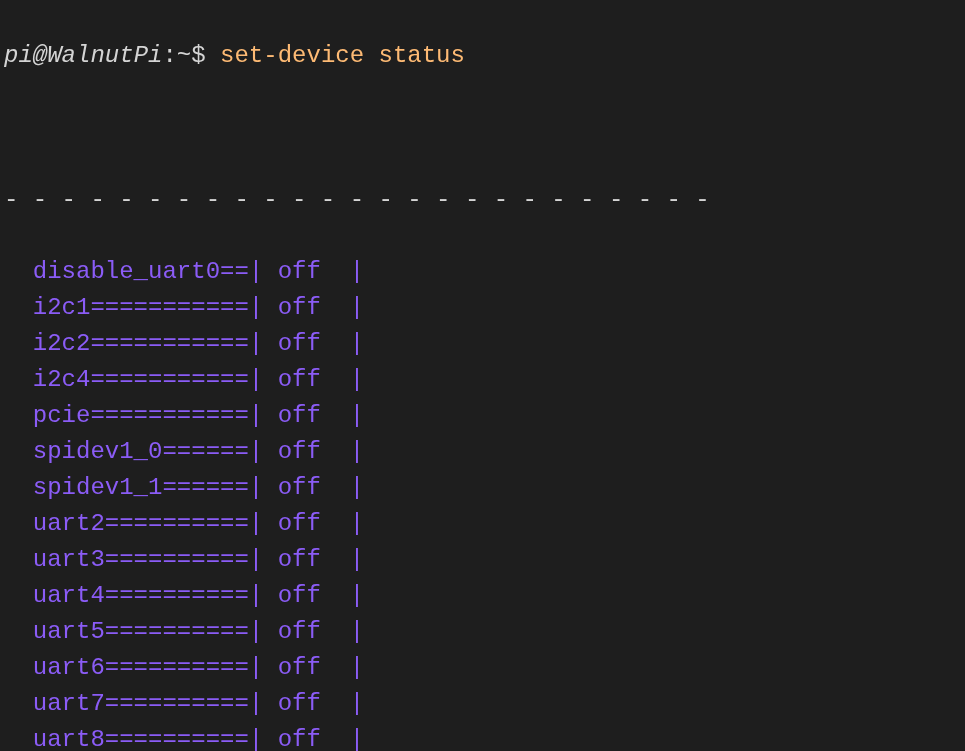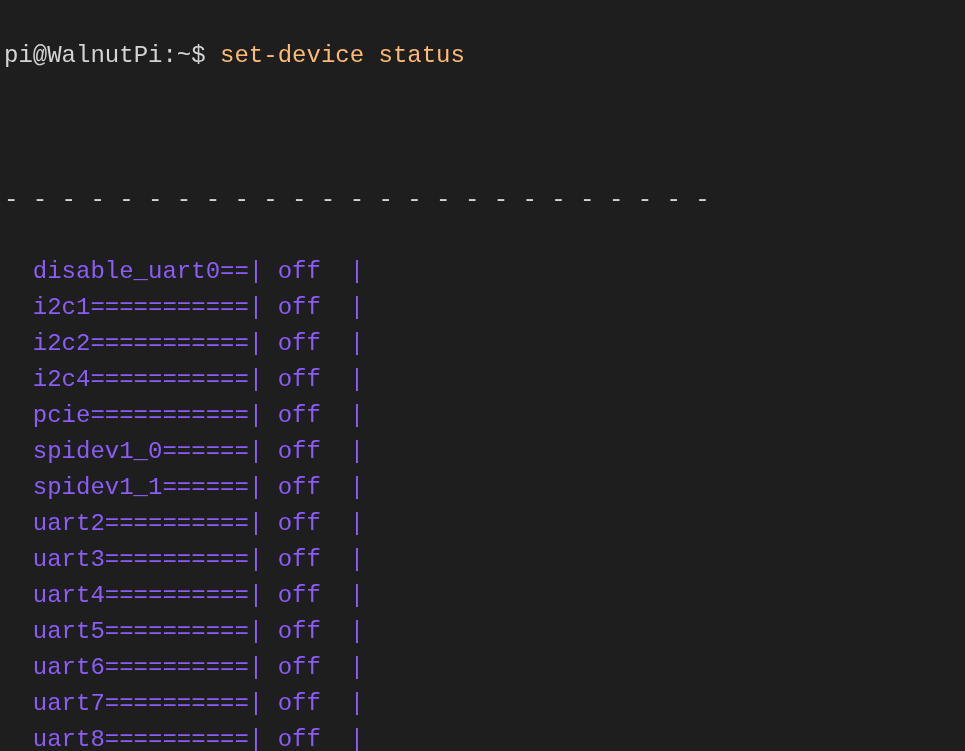--- a/index.html
+++ b/index.html
@@ -16,20 +16,21 @@
     }
     .terminal {
       padding: 2px 4px;
       white-space: pre;
     }
     .prompt-line {
       color: #d4d4d4;
     }
     .user-host {
       color: #d4d4d4;
+      font-style: italic;
     }
     .path {
       color: #d4d4d4;
     }
     .dollar {
       color: #d4d4d4;
     }
     .command {
       color: #fdba74;
     }

